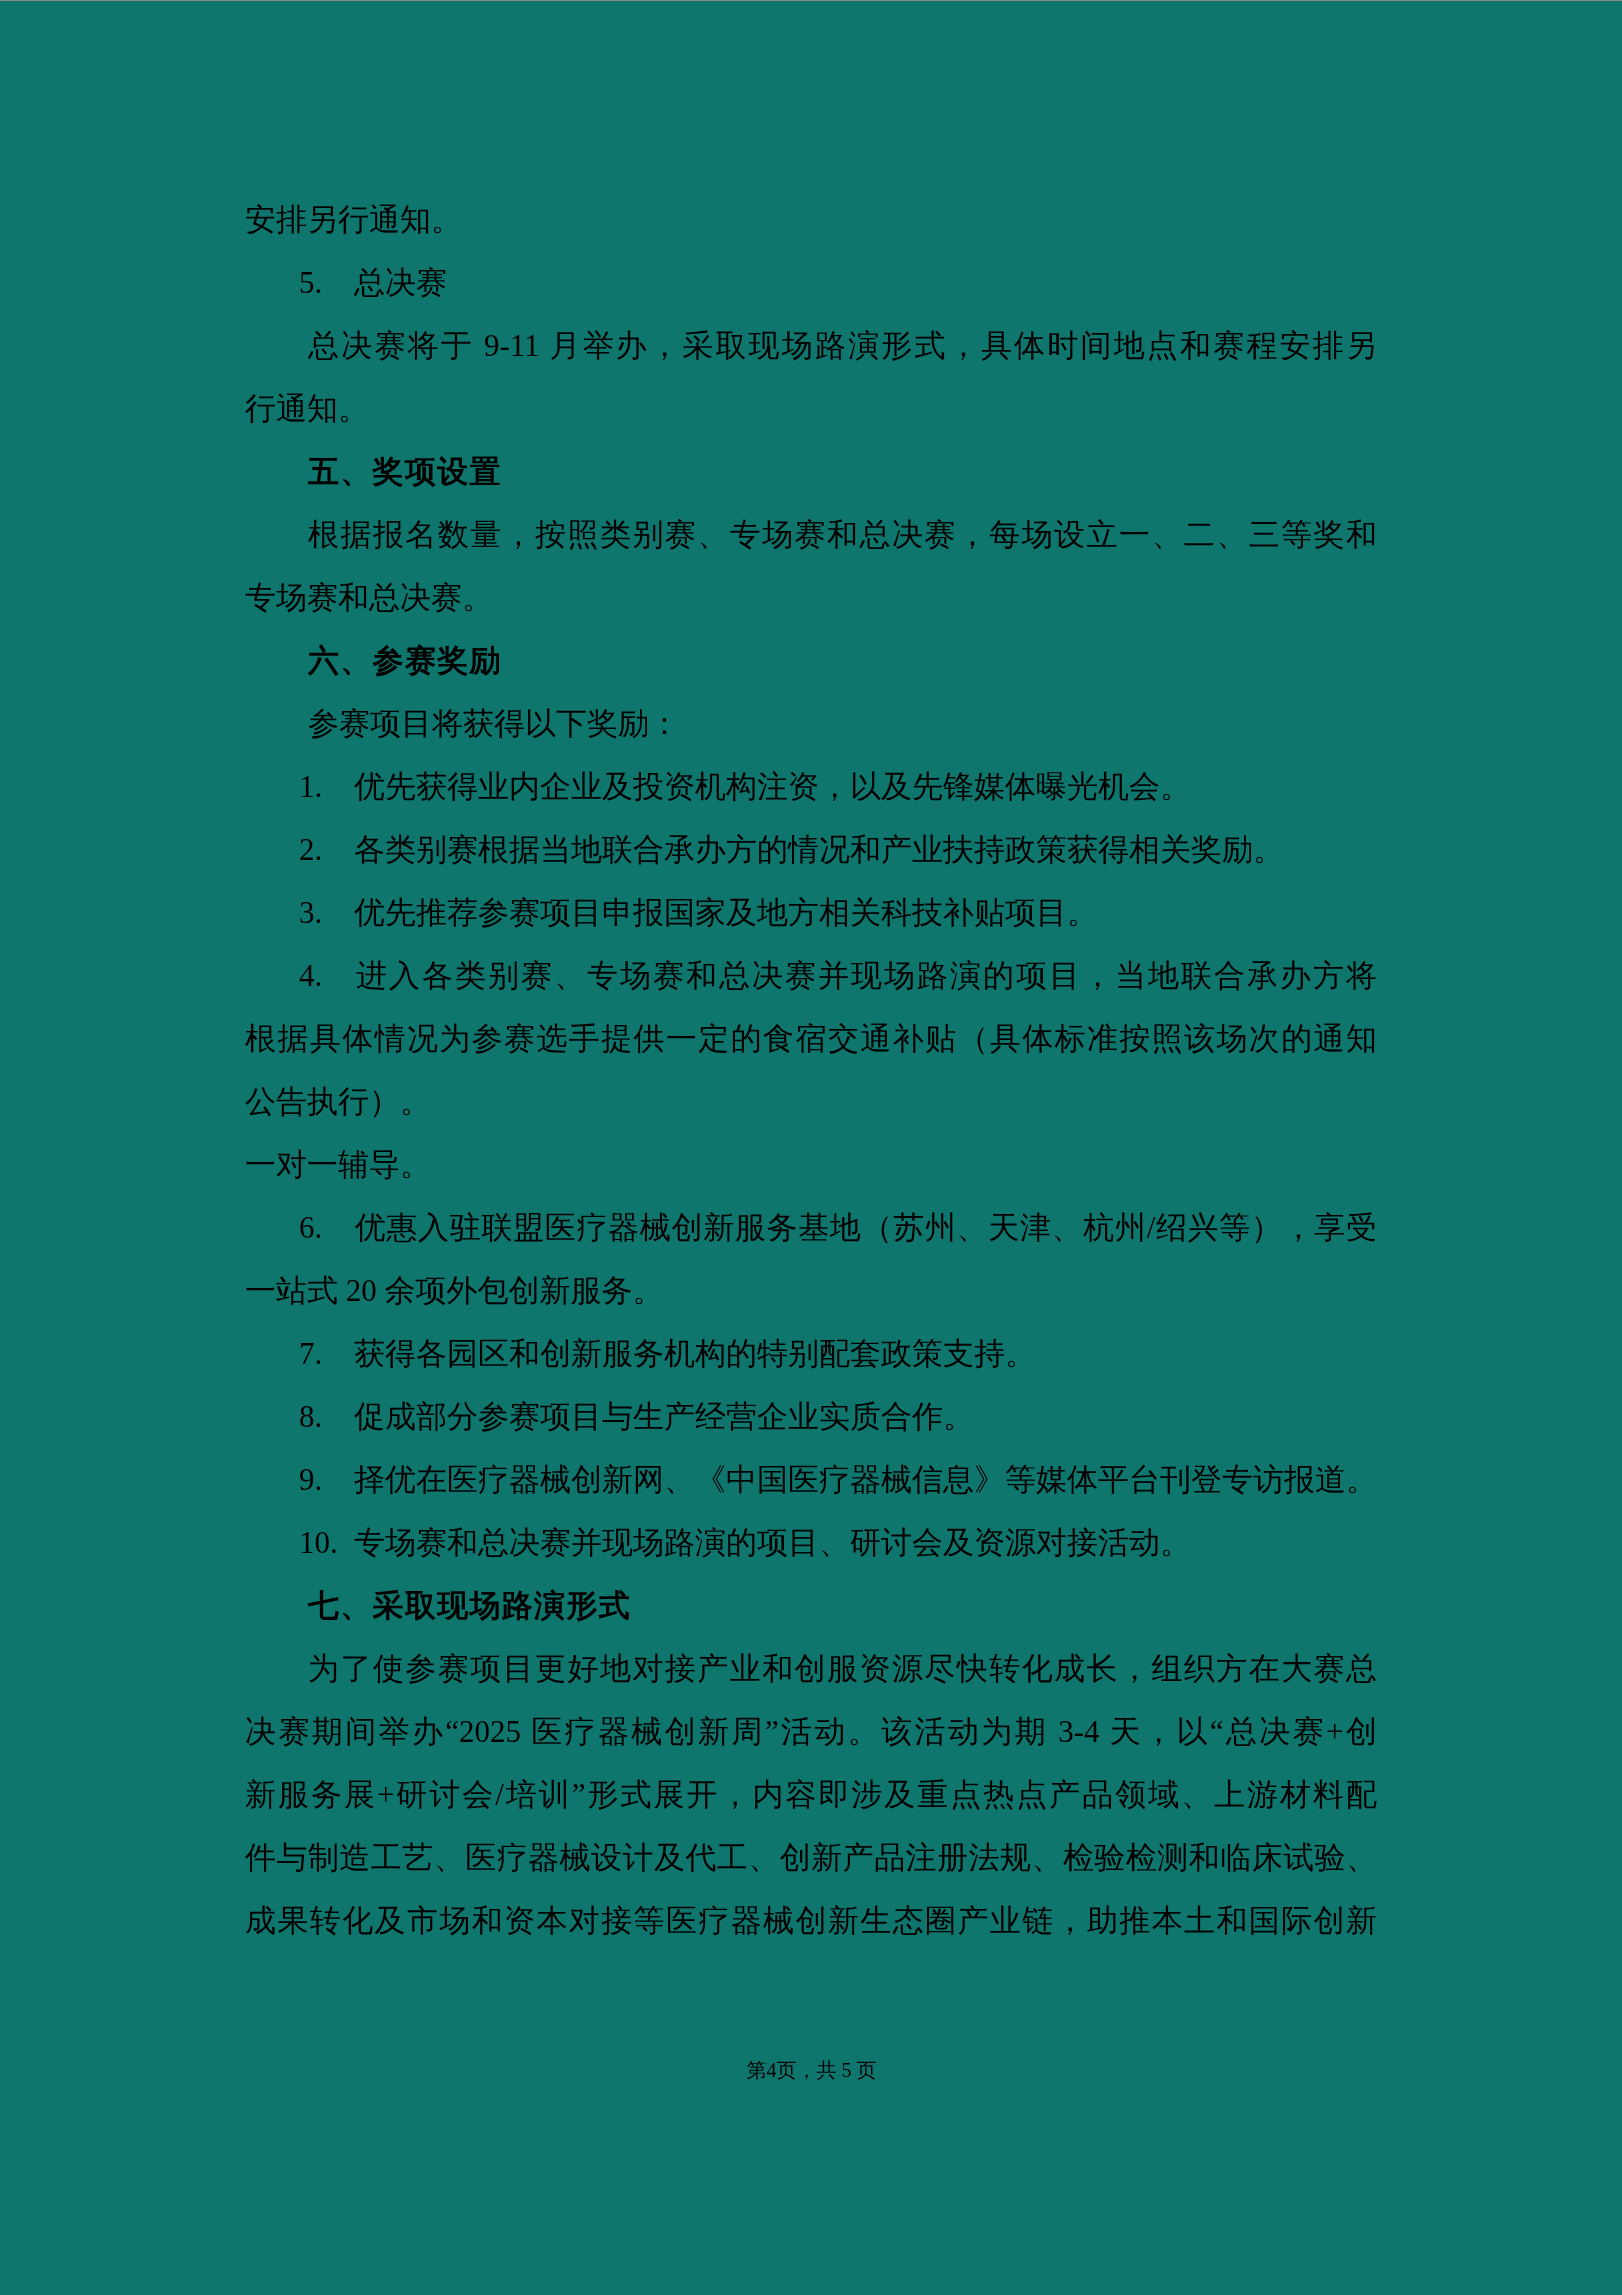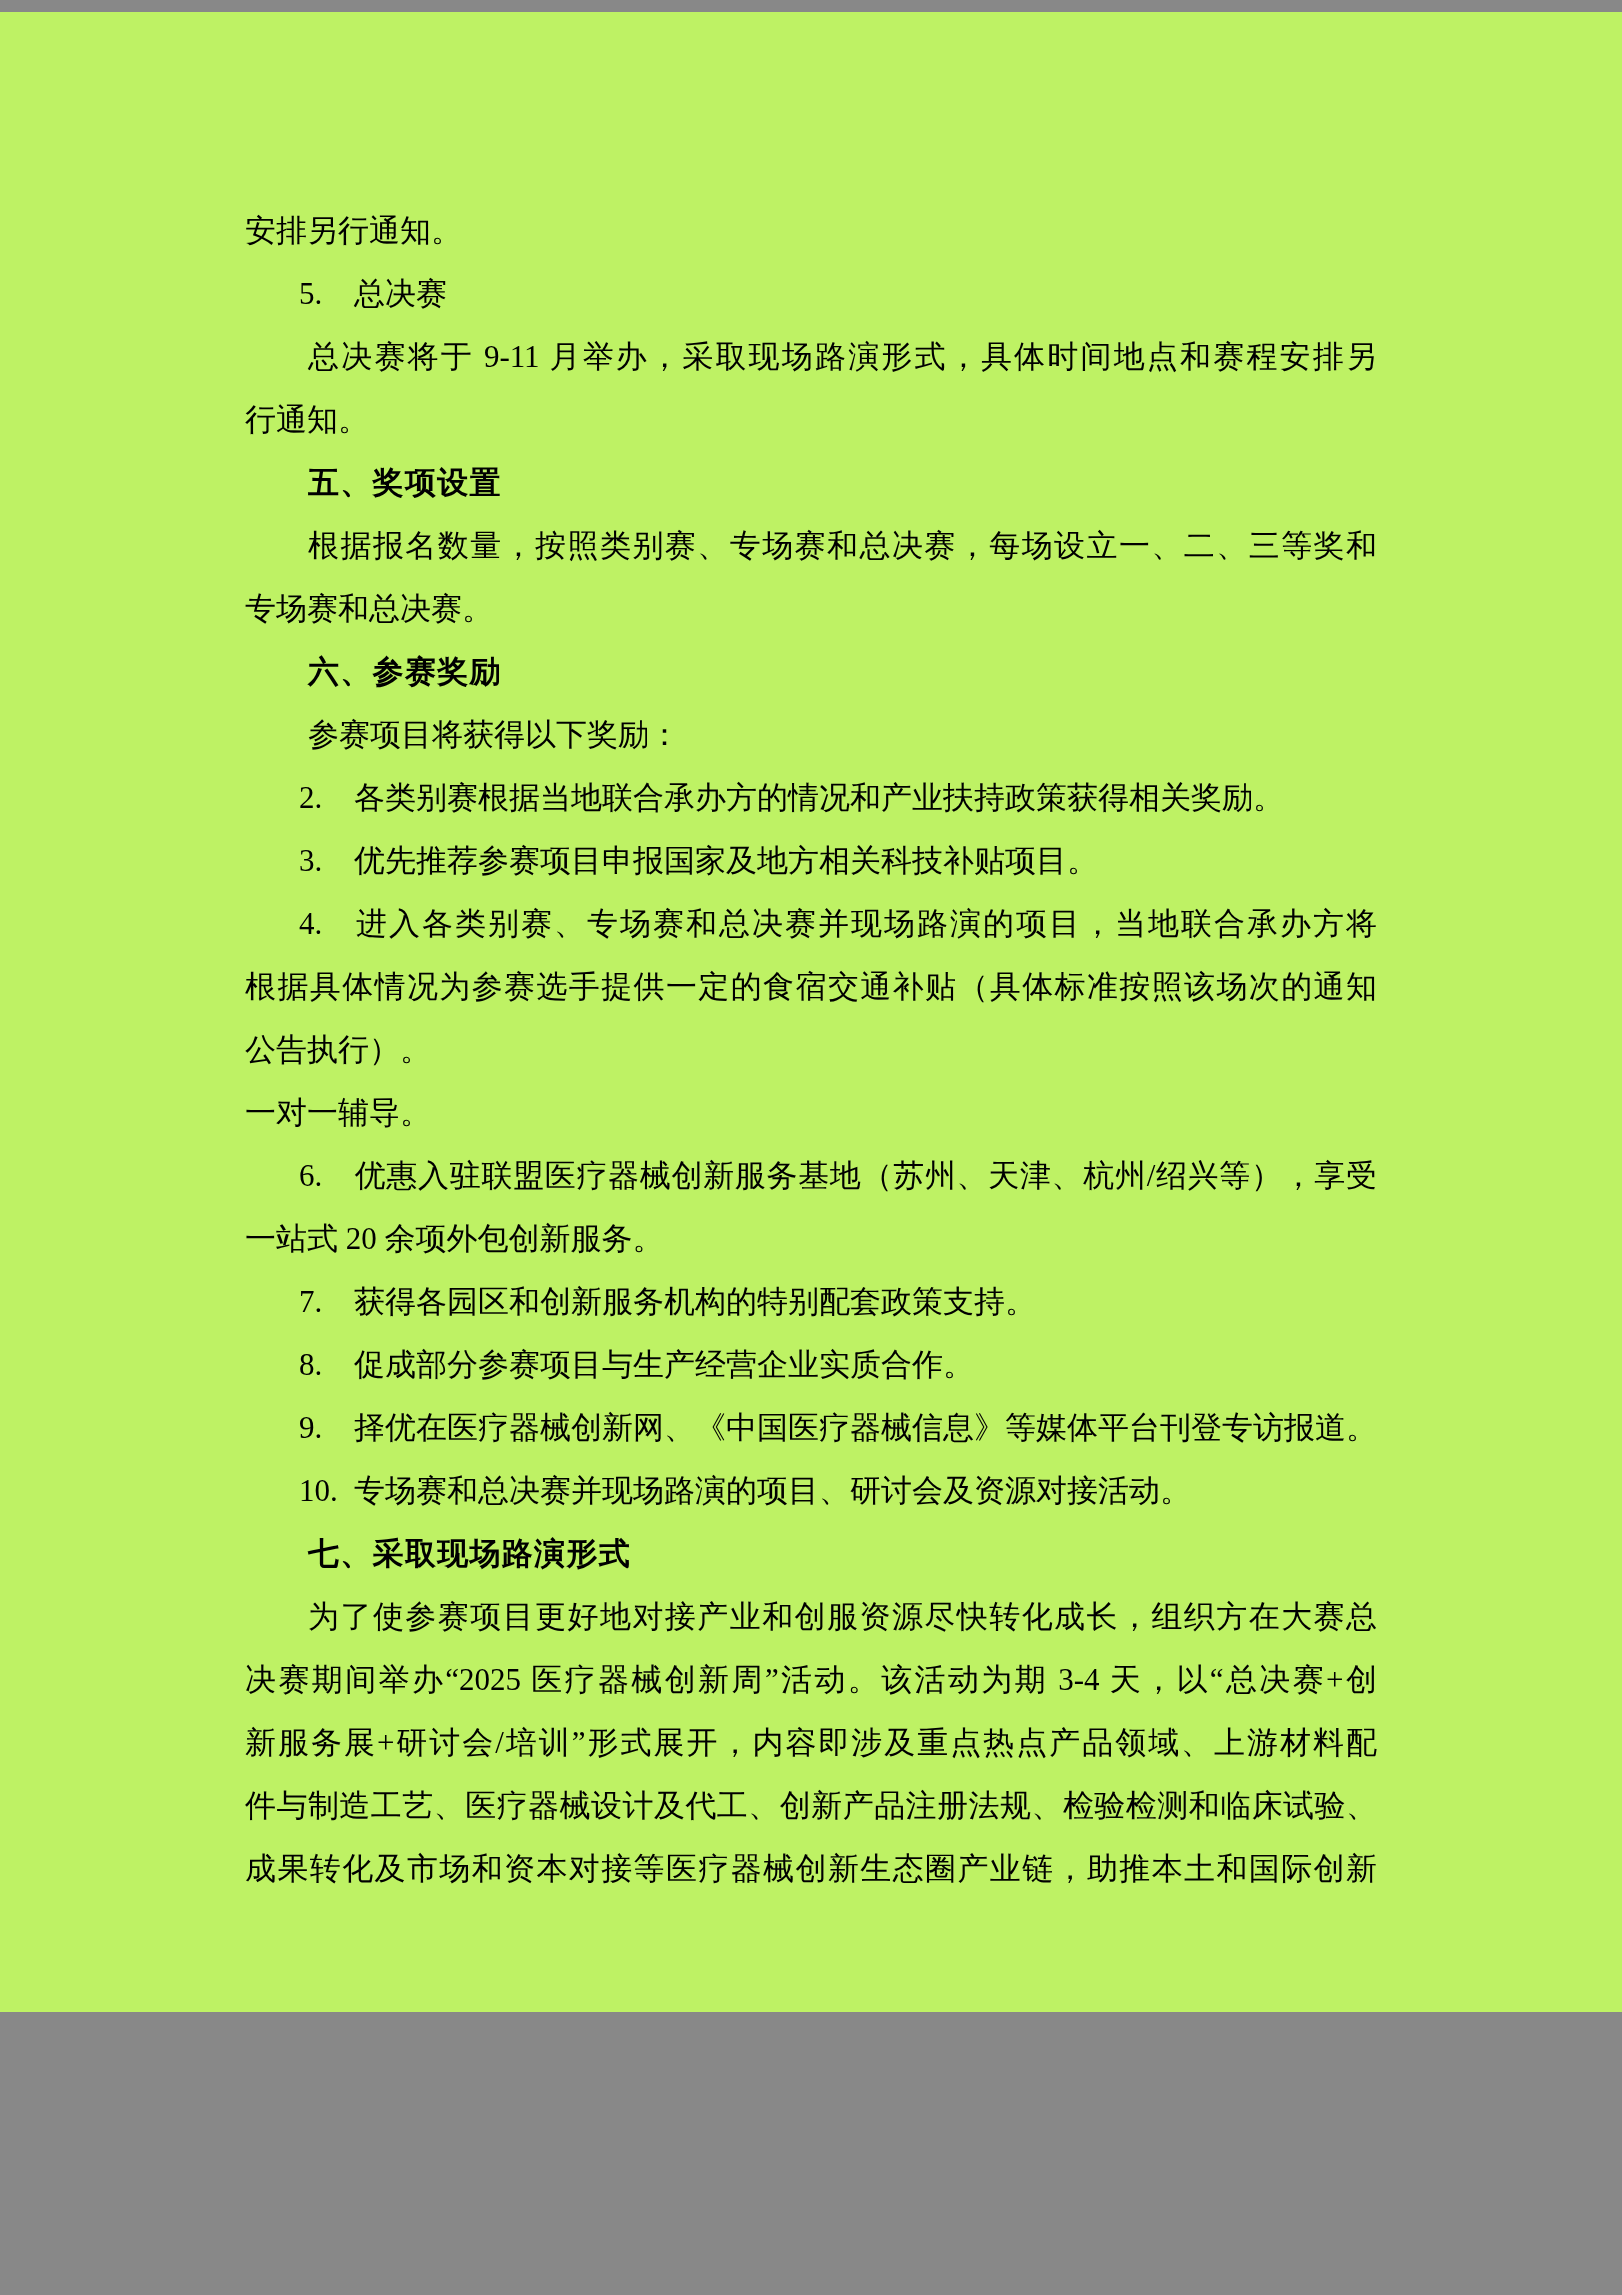--- a/index.html
+++ b/index.html
@@ -1,21 +1,21 @@
 <!DOCTYPE html>
 <html lang="zh" style="font-size:10.5px"><head>
 <meta charset="utf-8">
 <style>
   html, body { margin: 0; padding: 0; background: #888; }
   .page {
     position: relative;
     width: 1623px;
-    height: 2000px;
-    margin: 12px auto;
-    background: #bef264;
+    height: 2295px;
+    margin: 1px auto;
+    background: #0f766e;
     color: #000000;
     font-family: "Liberation Serif", "DejaVu Serif", serif;
     overflow: hidden;
   }
   .content {
     position: absolute;
     left: 245px;
     top: 187px;
     width: 1132px;
   }
@@ -59,20 +59,21 @@
   <div class="content">
       <div class="line">安排另行通知。</div>
       <div class="line numline"><span class="num">5.</span><span>总决赛</span></div>
       <div class="line indent justify">总决赛将于 9-11 月举办，采取现场路演形式，具体时间地点和赛程安排另</div>
       <div class="line">行通知。</div>
       <div class="line heading indent">五、奖项设置</div>
       <div class="line indent justify">根据报名数量，按照类别赛、专场赛和总决赛，每场设立一、二、三等奖和</div>
       <div class="line">专场赛和总决赛。</div>
       <div class="line heading indent">六、参赛奖励</div>
       <div class="line indent">参赛项目将获得以下奖励：</div>
+      <div class="line numline"><span class="num">1.</span><span>优先获得业内企业及投资机构注资，以及先锋媒体曝光机会。</span></div>
       <div class="line numline"><span class="num">2.</span><span>各类别赛根据当地联合承办方的情况和产业扶持政策获得相关奖励。</span></div>
       <div class="line numline"><span class="num">3.</span><span>优先推荐参赛项目申报国家及地方相关科技补贴项目。</span></div>
       <div class="line justify numline"><span class="num">4.</span><span>进入各类别赛、专场赛和总决赛并现场路演的项目，当地联合承办方将</span></div>
       <div class="line justify">根据具体情况为参赛选手提供一定的食宿交通补贴（具体标准按照该场次的通知</div>
       <div class="line">公告执行）。</div>
       <div class="line">一对一辅导。</div>
       <div class="line justify numline"><span class="num">6.</span><span>优惠入驻联盟医疗器械创新服务基地（苏州、天津、杭州/绍兴等），享受</span></div>
       <div class="line">一站式 20 余项外包创新服务。</div>
       <div class="line numline"><span class="num">7.</span><span>获得各园区和创新服务机构的特别配套政策支持。</span></div>
       <div class="line numline"><span class="num">8.</span><span>促成部分参赛项目与生产经营企业实质合作。</span></div>

